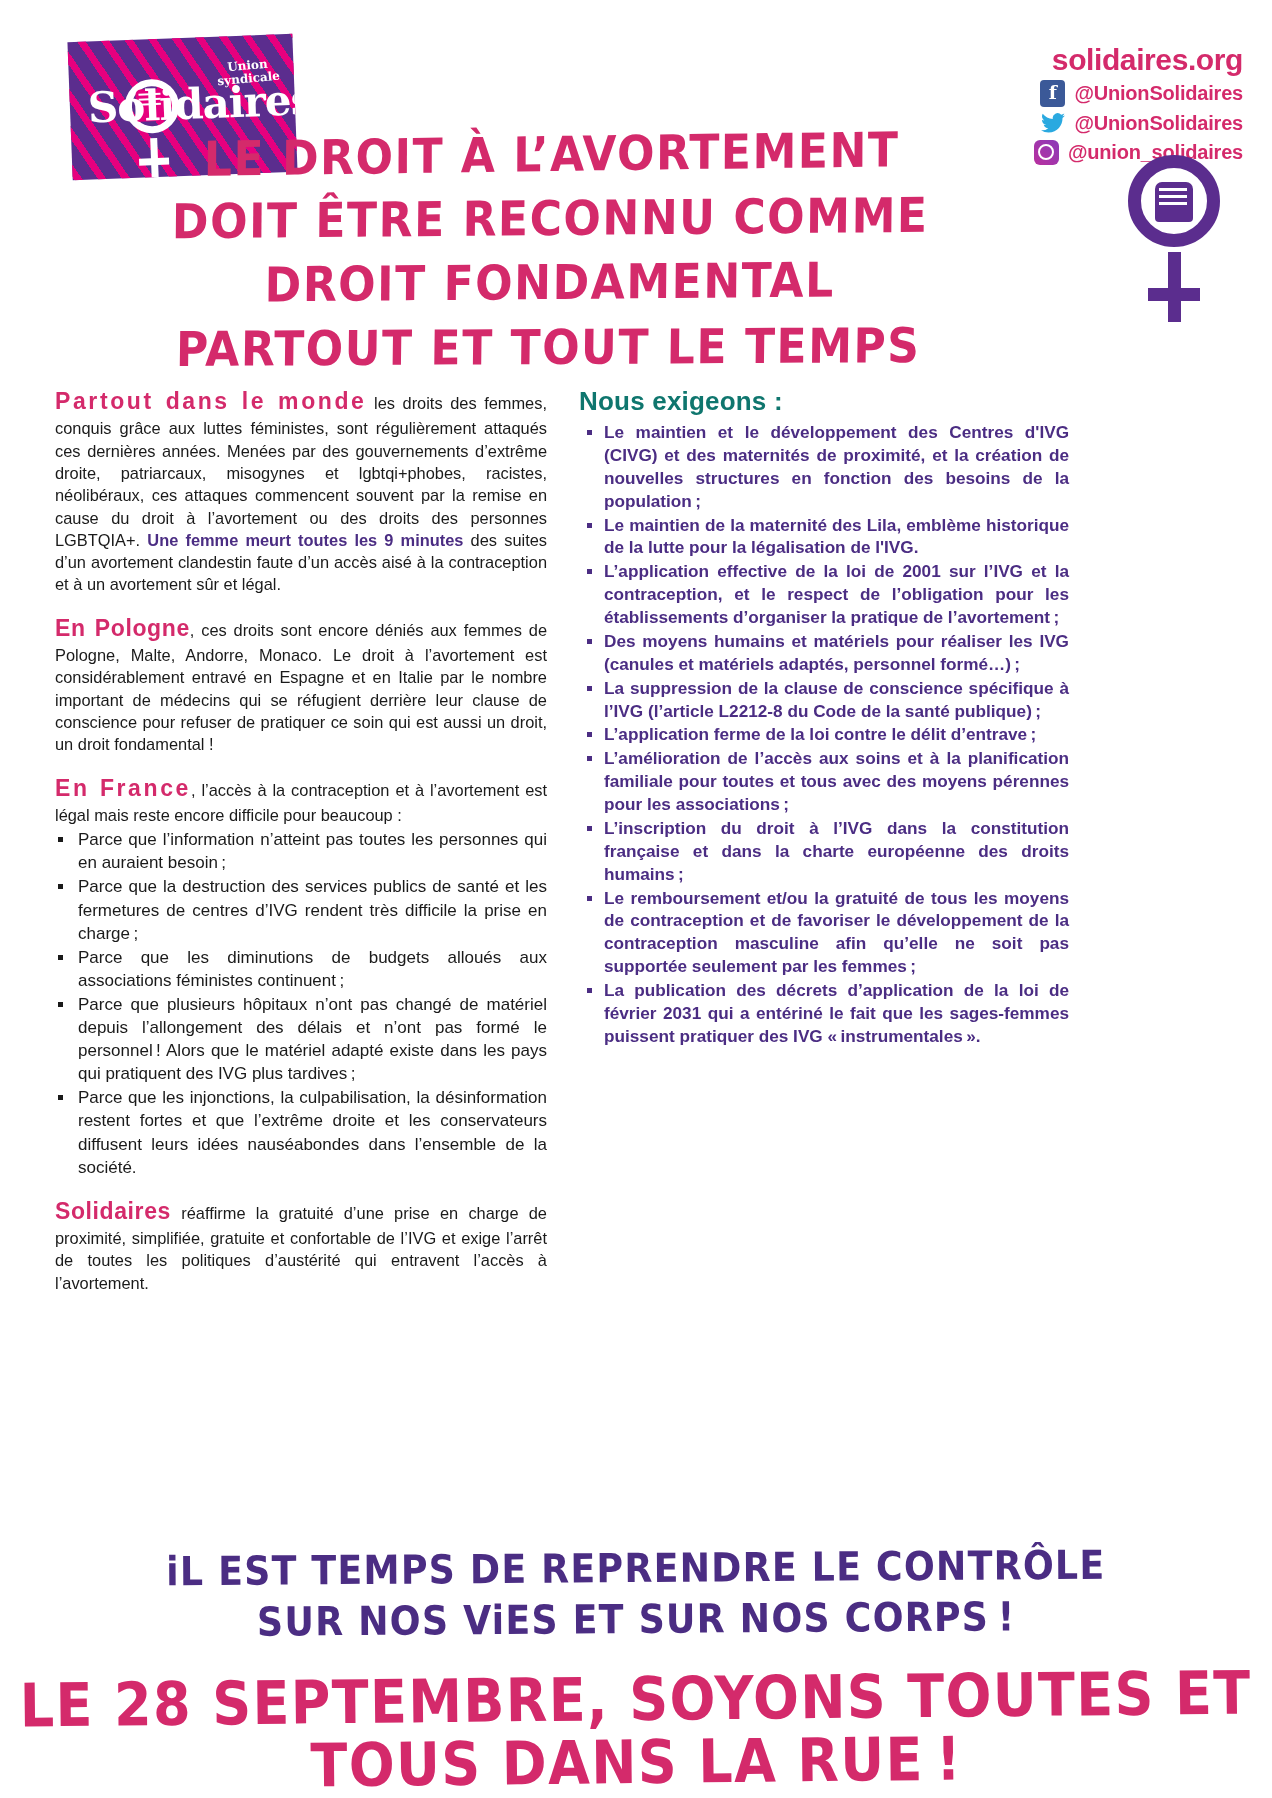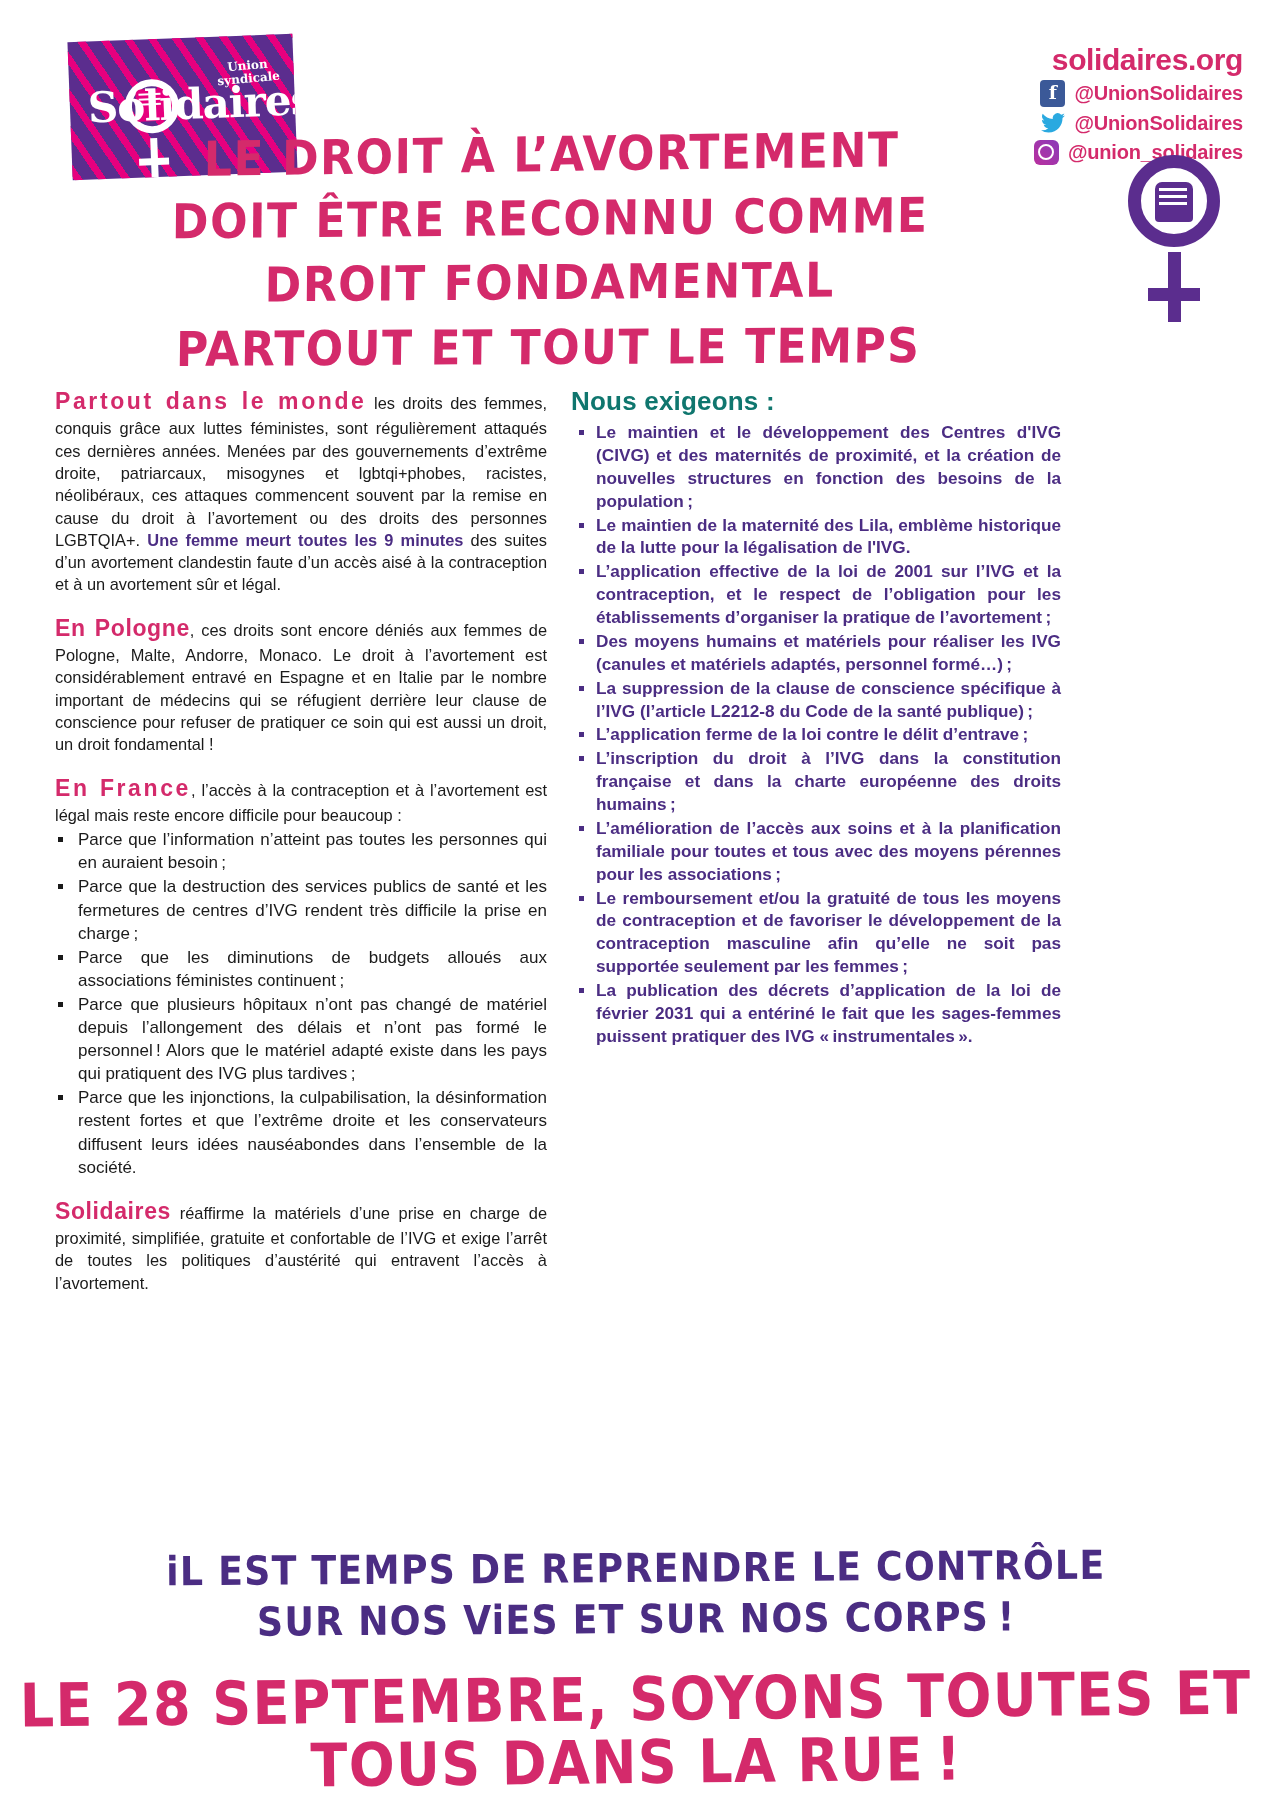--- a/index.html
+++ b/index.html
@@ -241,21 +241,21 @@
   .title-line.l2 { transform: rotate(-0.5deg); }
   .title-line.l3 { transform: rotate(-0.3deg); }
 
   
   .columns {
     position: absolute;
     top: 386px;
     left: 0;
     width: 1272px;
     display: flex;
-    gap: 24px;
+    gap: 32px;
     padding: 0 55px;
     box-sizing: border-box;
   }
   .col-left { width: 492px; flex: 0 0 492px; }
   .col-right { width: 490px; flex: 0 0 490px; }
 
   
   .para {
     font-size: 16.4px;
     line-height: 1.36;
@@ -432,35 +432,35 @@
 
     <ul class="l-list">
       <li>Parce que l’information n’atteint pas toutes les personnes qui en auraient besoin ;</li>
       <li>Parce que la destruction des services publics de santé et les fermetures de centres d’IVG rendent très difficile la prise en charge ;</li>
       <li>Parce que les diminutions de budgets alloués aux associations féministes continuent ;</li>
       <li>Parce que plusieurs hôpitaux n’ont pas changé de matériel depuis l’allongement des délais et n’ont pas formé le personnel ! Alors que le matériel adapté existe dans les pays qui pratiquent des IVG plus tardives ;</li>
       <li>Parce que les injonctions, la culpabilisation, la désinformation restent fortes et que l’extrême droite et les conservateurs diffusent leurs idées nauséabondes dans l’ensemble de la société.</li>
     </ul>
 
     <p class="para">
-      <span class="lead-pink">Solidaires</span><span> réaffirme la matériels d’une prise en charge de proximité, simplifiée, gratuite et confortable de l’IVG et exige l’arrêt de toutes les politiques d’austérité qui entravent l’accès à l’avortement.</span>
+      <span class="lead-pink">Solidaires</span><span> réaffirme la gratuité d’une prise en charge de proximité, simplifiée, gratuite et confortable de l’IVG et exige l’arrêt de toutes les politiques d’austérité qui entravent l’accès à l’avortement.</span>
     </p>
   </div>
 
   <div class="col-right">
     <div class="r-title">Nous exigeons :</div>
     <ul class="r-list">
       <li>Le maintien et le développement des Centres d'IVG (CIVG) et des  maternités de proximité, et la création de nouvelles  structures en fonction des besoins de la population ;</li>
       <li>Le maintien de la maternité des Lila, emblème historique de la lutte pour la légalisation de l'IVG.</li>
       <li>L’application effective de la loi de 2001 sur l’IVG et la contraception, et le respect de l’obligation pour les établissements d’organiser la pratique de l’avortement ;</li>
       <li>Des moyens humains et matériels pour réaliser les IVG (canules et matériels adaptés, personnel formé…) ;</li>
       <li>La suppression de la clause de conscience spécifique à l’IVG (l’article L2212-8 du Code de la santé publique) ;</li>
       <li>L’application ferme de la loi contre le délit d’entrave ;</li>
+      <li>L’amélioration de l’accès aux soins et à la planification familiale pour toutes et tous avec des moyens pérennes pour les associations ;</li>
       <li>L’inscription du droit à l’IVG dans la constitution française et dans la charte européenne des droits humains ;</li>
-      <li>L’amélioration de l’accès aux soins et à la planification familiale pour toutes et tous avec des moyens pérennes pour les associations ;</li>
       <li>Le remboursement et/ou la gratuité de tous les moyens de contraception et de favoriser le développement de la contraception masculine afin qu’elle ne soit pas supportée seulement par les femmes ;</li>
       <li>La publication des décrets d’application de la loi de février 2031 qui a entériné le fait que les sages-femmes puissent pratiquer des IVG « instrumentales ».</li>
     </ul>
   </div>
 </div>
 
 <div class="slogan slogan-1">
   <div>iL EST TEMPS DE REPRENDRE LE CONTRÔLE</div>
   <div>SUR NOS ViES ET SUR NOS CORPS !</div>
 </div>

